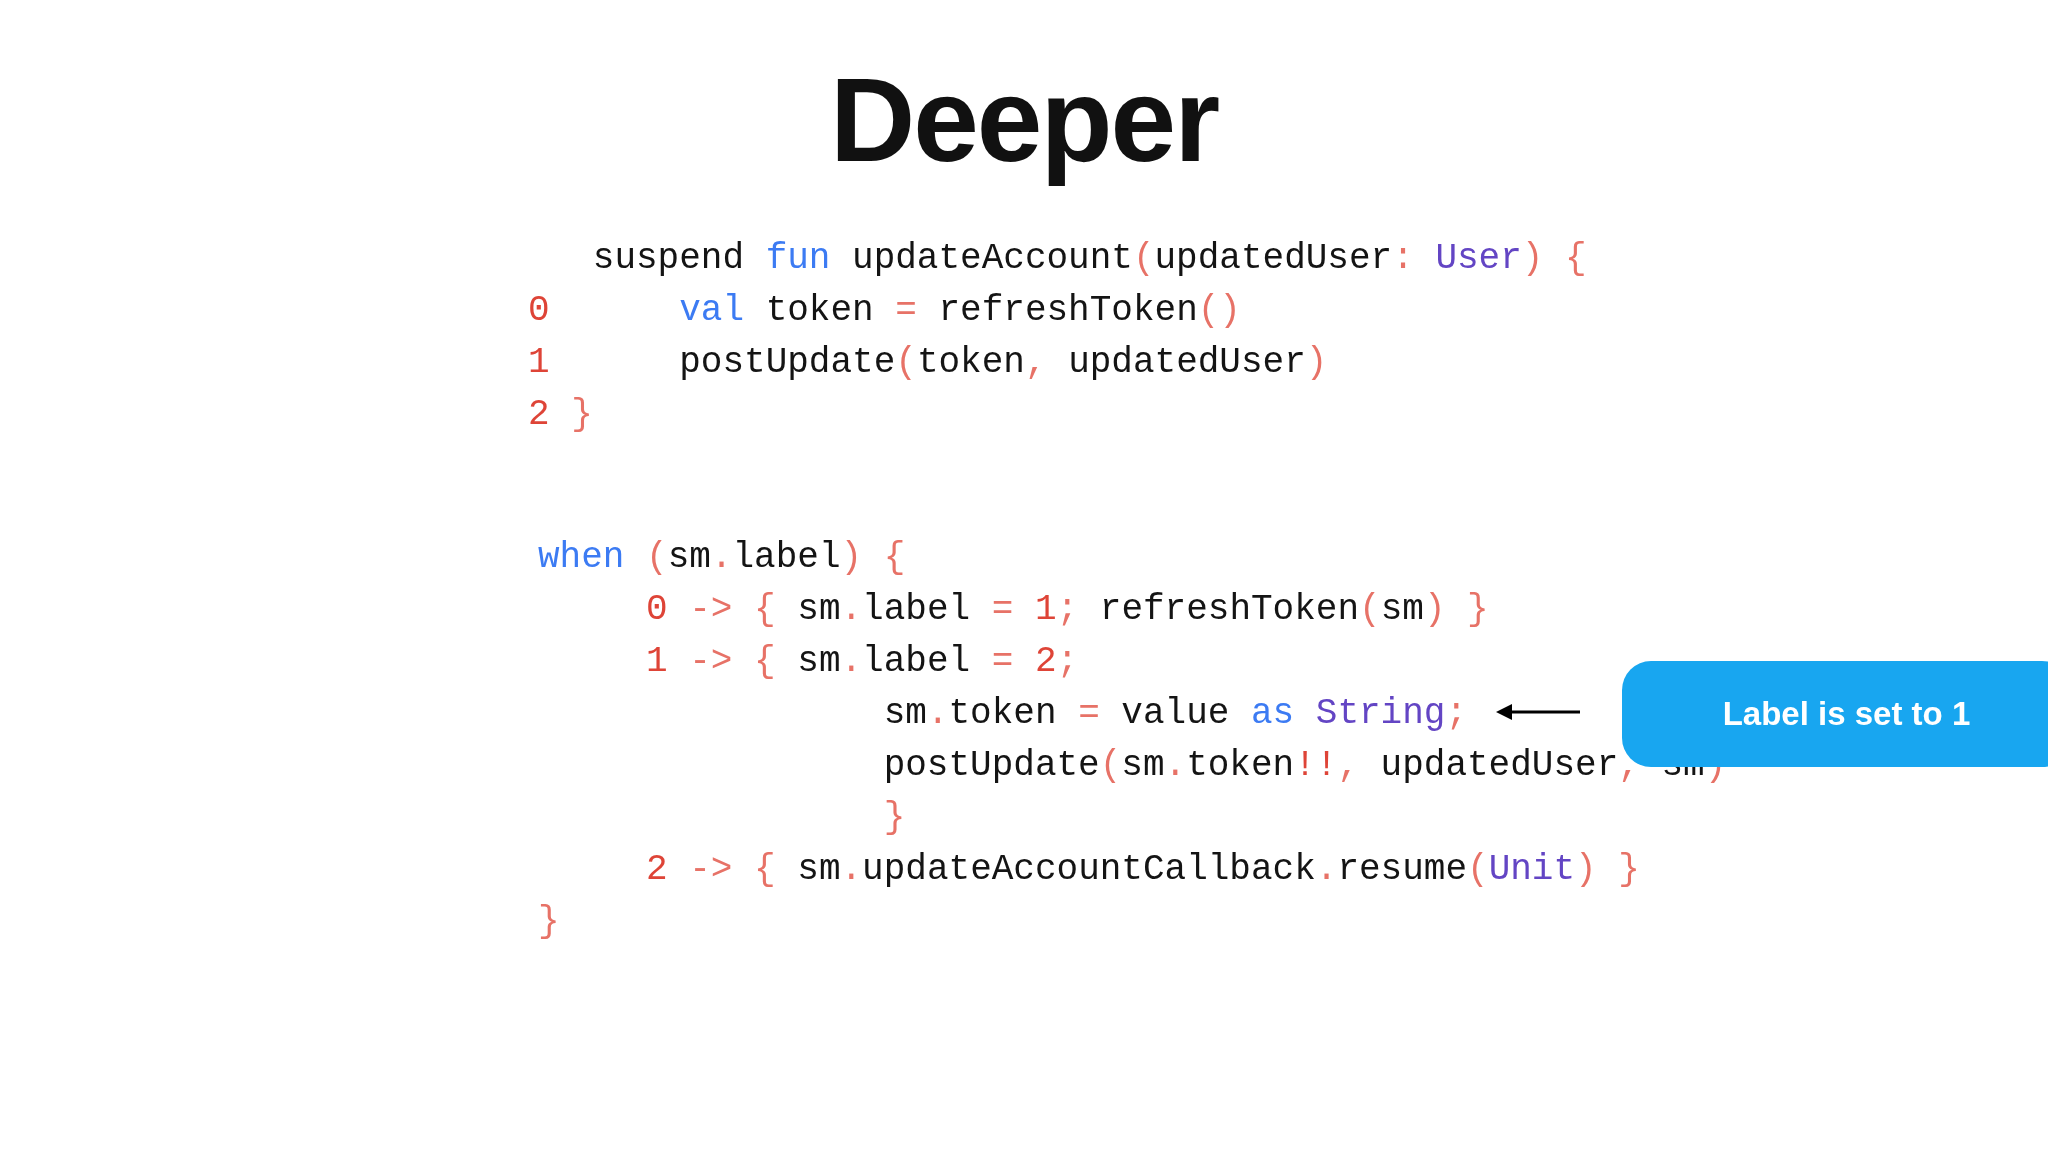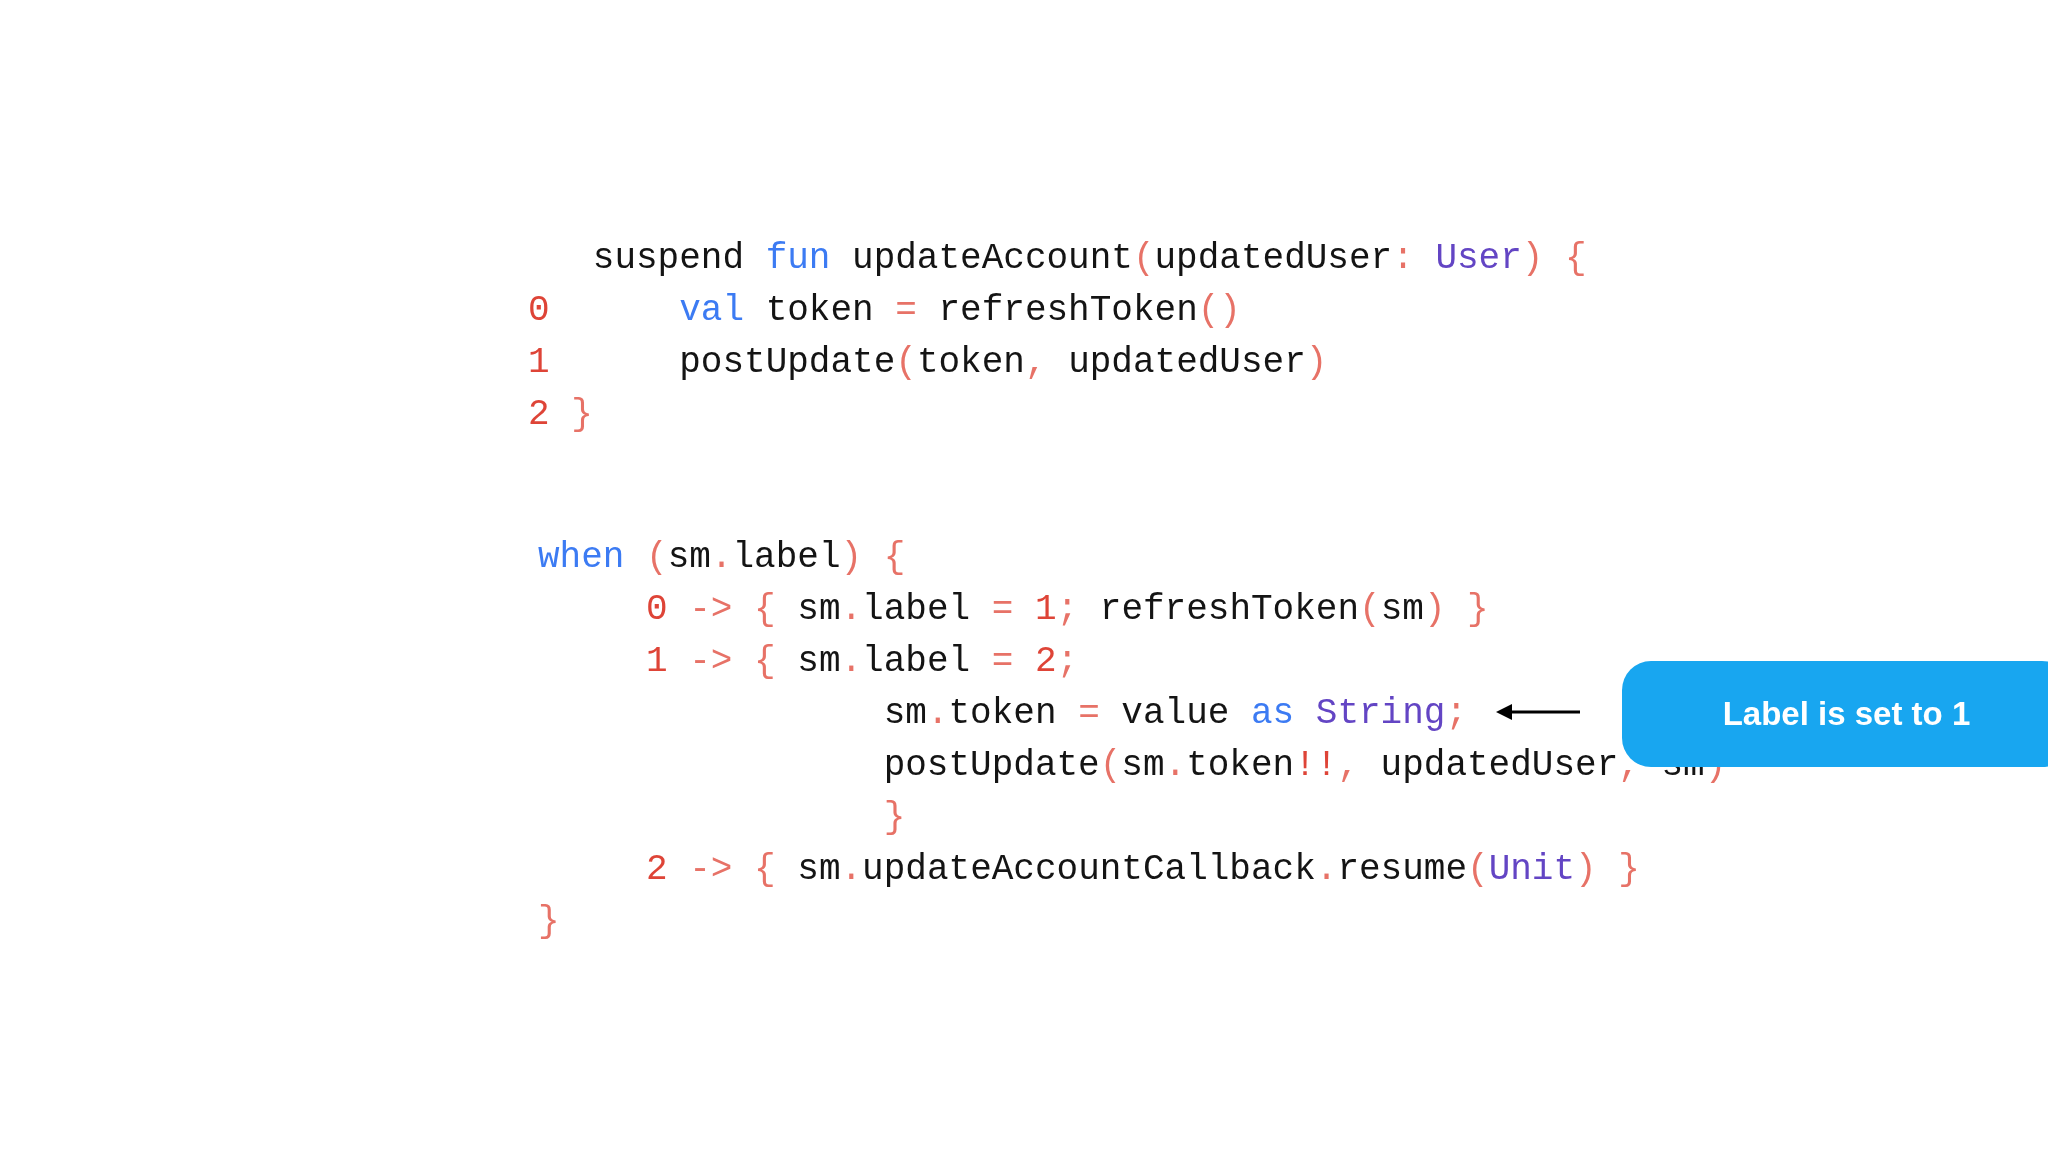--- a/index.html
+++ b/index.html
@@ -54,20 +54,21 @@
     top: 699px;
     width: 86px;
     height: 26px;
   }
 </style>
 </head>
 <body>
 
 <div id="slide">
 
+  <div class="slide-title">Deeper</div>
 
   <div id="code-block-1" class="code-block"><div class="code-line"><span style="color: rgb(20, 20, 20);">   suspend </span><span style="color: rgb(60, 123, 243);">fun</span><span style="color: rgb(20, 20, 20);"> updateAccount</span><span style="color: rgb(231, 114, 103);">(</span><span style="color: rgb(20, 20, 20);">updatedUser</span><span style="color: rgb(231, 114, 103);">:</span><span style="color: rgb(20, 20, 20);"> </span><span style="color: rgb(99, 69, 196);">User</span><span style="color: rgb(231, 114, 103);">)</span><span style="color: rgb(231, 114, 103);"> {</span></div><div class="code-line"><span style="color: rgb(222, 68, 55);">0</span><span style="color: rgb(20, 20, 20);">      </span><span style="color: rgb(60, 123, 243);">val</span><span style="color: rgb(20, 20, 20);"> token </span><span style="color: rgb(231, 114, 103);">=</span><span style="color: rgb(20, 20, 20);"> refreshToken</span><span style="color: rgb(231, 114, 103);">()</span></div><div class="code-line"><span style="color: rgb(222, 68, 55);">1</span><span style="color: rgb(20, 20, 20);">      </span><span style="color: rgb(20, 20, 20);">postUpdate</span><span style="color: rgb(231, 114, 103);">(</span><span style="color: rgb(20, 20, 20);">token</span><span style="color: rgb(231, 114, 103);">,</span><span style="color: rgb(20, 20, 20);"> updatedUser</span><span style="color: rgb(231, 114, 103);">)</span></div><div class="code-line"><span style="color: rgb(222, 68, 55);">2</span><span style="color: rgb(20, 20, 20);"> </span><span style="color: rgb(231, 114, 103);">}</span></div></div>
 
   <div id="code-block-2" class="code-block"><div class="code-line"><span style="color: rgb(60, 123, 243);">when</span><span style="color: rgb(20, 20, 20);"> </span><span style="color: rgb(231, 114, 103);">(</span><span style="color: rgb(20, 20, 20);">sm</span><span style="color: rgb(231, 114, 103);">.</span><span style="color: rgb(20, 20, 20);">label</span><span style="color: rgb(231, 114, 103);">)</span><span style="color: rgb(231, 114, 103);"> {</span></div><div class="code-line"><span style="color: rgb(20, 20, 20);">     </span><span style="color: rgb(222, 68, 55);">0</span><span style="color: rgb(20, 20, 20);"> </span><span style="color: rgb(231, 114, 103);">-&gt;</span><span style="color: rgb(20, 20, 20);"> </span><span style="color: rgb(231, 114, 103);">{</span><span style="color: rgb(20, 20, 20);"> sm</span><span style="color: rgb(231, 114, 103);">.</span><span style="color: rgb(20, 20, 20);">label</span><span style="color: rgb(20, 20, 20);"> </span><span style="color: rgb(231, 114, 103);">=</span><span style="color: rgb(20, 20, 20);"> </span><span style="color: rgb(222, 68, 55);">1</span><span style="color: rgb(231, 114, 103);">;</span><span style="color: rgb(20, 20, 20);"> refreshToken</span><span style="color: rgb(231, 114, 103);">(</span><span style="color: rgb(20, 20, 20);">sm</span><span style="color: rgb(231, 114, 103);">)</span><span style="color: rgb(231, 114, 103);"> }</span></div><div class="code-line"><span style="color: rgb(20, 20, 20);">     </span><span style="color: rgb(222, 68, 55);">1</span><span style="color: rgb(20, 20, 20);"> </span><span style="color: rgb(231, 114, 103);">-&gt;</span><span style="color: rgb(20, 20, 20);"> </span><span style="color: rgb(231, 114, 103);">{</span><span style="color: rgb(20, 20, 20);"> sm</span><span style="color: rgb(231, 114, 103);">.</span><span style="color: rgb(20, 20, 20);">label</span><span style="color: rgb(20, 20, 20);"> </span><span style="color: rgb(231, 114, 103);">=</span><span style="color: rgb(20, 20, 20);"> </span><span style="color: rgb(222, 68, 55);">2</span><span style="color: rgb(231, 114, 103);">;</span></div><div class="code-line"><span style="color: rgb(20, 20, 20);">                </span><span style="color: rgb(20, 20, 20);">sm</span><span style="color: rgb(231, 114, 103);">.</span><span style="color: rgb(20, 20, 20);">token</span><span style="color: rgb(20, 20, 20);"> </span><span style="color: rgb(231, 114, 103);">=</span><span style="color: rgb(20, 20, 20);"> value </span><span style="color: rgb(60, 123, 243);">as</span><span style="color: rgb(20, 20, 20);"> </span><span style="color: rgb(99, 69, 196);">String</span><span style="color: rgb(231, 114, 103);">;</span></div><div class="code-line"><span style="color: rgb(20, 20, 20);">                </span><span style="color: rgb(20, 20, 20);">postUpdate</span><span style="color: rgb(231, 114, 103);">(</span><span style="color: rgb(20, 20, 20);">sm</span><span style="color: rgb(231, 114, 103);">.</span><span style="color: rgb(20, 20, 20);">token</span><span style="color: rgb(222, 68, 55);">!!</span><span style="color: rgb(231, 114, 103);">,</span><span style="color: rgb(20, 20, 20);"> updatedUser</span><span style="color: rgb(231, 114, 103);">,</span><span style="color: rgb(20, 20, 20);"> sm</span><span style="color: rgb(231, 114, 103);">)</span></div><div class="code-line"><span style="color: rgb(20, 20, 20);">                </span><span style="color: rgb(231, 114, 103);">}</span></div><div class="code-line"><span style="color: rgb(20, 20, 20);">     </span><span style="color: rgb(222, 68, 55);">2</span><span style="color: rgb(20, 20, 20);"> </span><span style="color: rgb(231, 114, 103);">-&gt;</span><span style="color: rgb(20, 20, 20);"> </span><span style="color: rgb(231, 114, 103);">{</span><span style="color: rgb(20, 20, 20);"> sm</span><span style="color: rgb(231, 114, 103);">.</span><span style="color: rgb(20, 20, 20);">updateAccountCallback</span><span style="color: rgb(231, 114, 103);">.</span><span style="color: rgb(20, 20, 20);">resume</span><span style="color: rgb(231, 114, 103);">(</span><span style="color: rgb(99, 69, 196);">Unit</span><span style="color: rgb(231, 114, 103);">)</span><span style="color: rgb(231, 114, 103);"> }</span></div><div class="code-line"><span style="color: rgb(231, 114, 103);">}</span></div></div>
 
   <svg class="callout-arrow" viewBox="0 0 86 26" xmlns="http://www.w3.org/2000/svg">
     <line x1="86" y1="13" x2="16" y2="13" stroke="#000000" stroke-width="3"></line>
     <polygon points="2,13 18,5 18,21" fill="#000000"></polygon>
   </svg>
 

